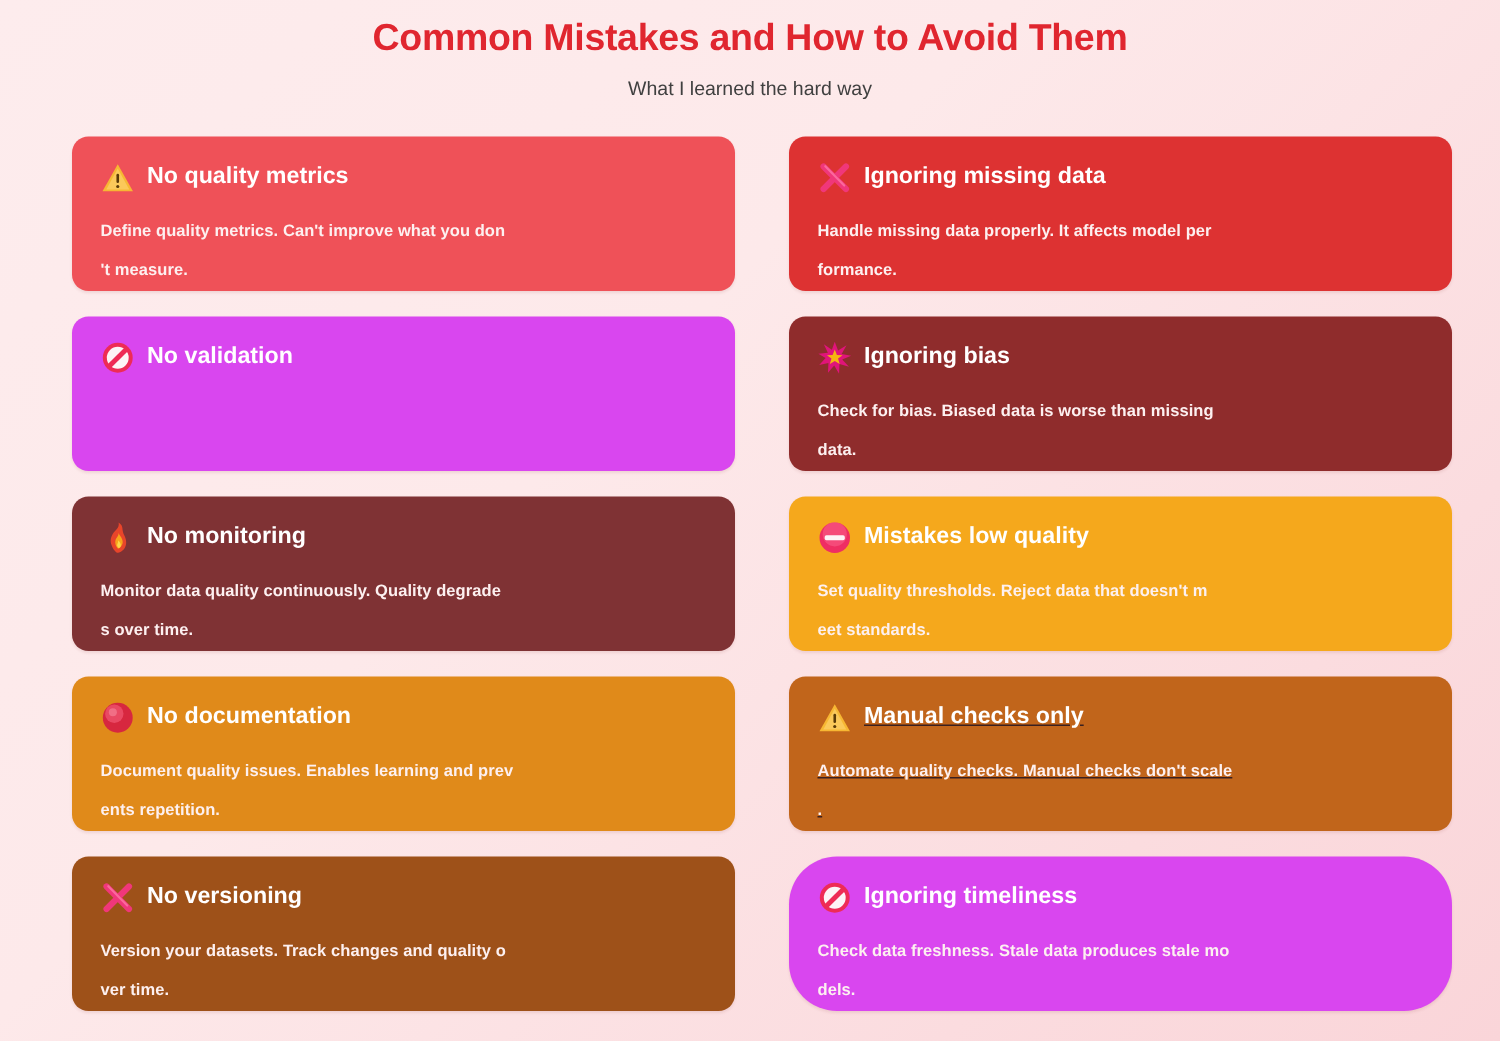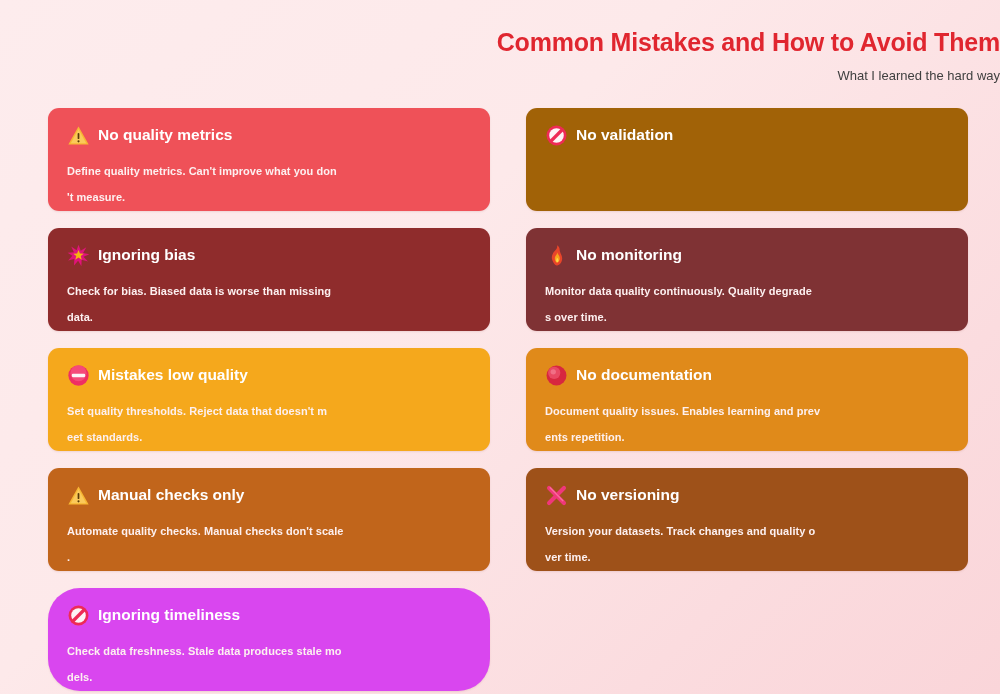--- a/index.html
+++ b/index.html
@@ -16,22 +16,22 @@
   }
 
   .page {
     width: 1000px; height: 694px;
     position: relative;
     padding: 0;
   }
 
   
   .header {
-    text-align: right;
-    padding-top: 27px;
+    text-align: center;
+    padding-top: 10px;
   }
   .page-title {
     font-size: 25px;
     font-weight: bold;
     color: #e0262f;
     letter-spacing: -0.2px;
     margin: 0;
     line-height: 30px;
   }
   .page-subtitle {
@@ -117,21 +117,39 @@
               <path d="M12 5.6 L20 20.2 L4 20.2 Z" fill="#fbc95a"></path>
               <rect x="11.1" y="9.3" width="1.8" height="6.4" rx="0.9" fill="#5a3a06"></rect>
               <circle cx="12" cy="18.1" r="1.1" fill="#5a3a06"></circle>
             </svg>
           </span>
           <span class="card-title">No quality metrics</span>
         </div>
         <div class="card-body">Define quality metrics. Can't improve what you don
 't measure.</div>
       </div>
-      <div class="card" style="background: #a16207;">
+      <div class="card" style="background: rgb(221, 50, 50);">
+        <div class="card-head">
+          <span class="card-icon">
+            <svg width="23" height="23" viewBox="0 0 24 24">
+              <g stroke="#f0377a" stroke-width="4.3" stroke-linecap="round">
+                <line x1="4.2" y1="4.2" x2="19.8" y2="19.8"></line>
+                <line x1="19.8" y1="4.2" x2="4.2" y2="19.8"></line>
+              </g>
+              <g stroke="#ff7aa8" stroke-width="1.5" stroke-linecap="round" opacity="0.75">
+                <line x1="5.4" y1="4.0" x2="18.6" y2="17.4"></line>
+              </g>
+            </svg>
+          </span>
+          <span class="card-title">Ignoring missing data</span>
+        </div>
+        <div class="card-body">Handle missing data properly. It affects model per
+formance.</div>
+      </div>
+      <div class="card" style="background: #d946ef;">
         <div class="card-head">
           <span class="card-icon">
             <svg width="23" height="23" viewBox="0 0 24 24">
               <circle cx="12" cy="12" r="10.4" fill="#ee2b56"></circle>
               <circle cx="12" cy="12" r="7.6" fill="#fdf4f6"></circle>
               <path d="M5.9 17.3 L17.4 5.8 A7.6 7.6 0 0 0 5.9 17.3 Z" fill="#ee2b56" opacity="0"></path>
               <rect x="10.3" y="2.8" width="3.4" height="18.4" rx="0" fill="#ee2b56" transform="rotate(45 12 12)"></rect>
             </svg>
           </span>
           <span class="card-title">No validation</span>
@@ -185,21 +203,21 @@
               <circle cx="12" cy="12" r="10.4" fill="#d7273f"></circle>
               <circle cx="9.6" cy="9.2" r="6.4" fill="#ef5570" opacity="0.75"></circle>
               <circle cx="8.6" cy="8.2" r="2.8" fill="#f7899c" opacity="0.6"></circle>
             </svg>
           </span>
           <span class="card-title">No documentation</span>
         </div>
         <div class="card-body">Document quality issues. Enables learning and prev
 ents repetition.</div>
       </div>
-      <div class="card" style="background: rgb(193, 101, 27);">
+      <div class="card" style="background: rgb(193, 101, 27); text-decoration: underline;">
         <div class="card-head">
           <span class="card-icon">
             <svg width="23" height="23" viewBox="0 0 24 24">
               <path d="M12 2.6 L22.6 21.4 L1.4 21.4 Z" fill="#f7b733"></path>
               <path d="M12 5.6 L20 20.2 L4 20.2 Z" fill="#fbc95a"></path>
               <rect x="11.1" y="9.3" width="1.8" height="6.4" rx="0.9" fill="#5a3a06"></rect>
               <circle cx="12" cy="18.1" r="1.1" fill="#5a3a06"></circle>
             </svg>
           </span>
           <span class="card-title">Manual checks only</span>

